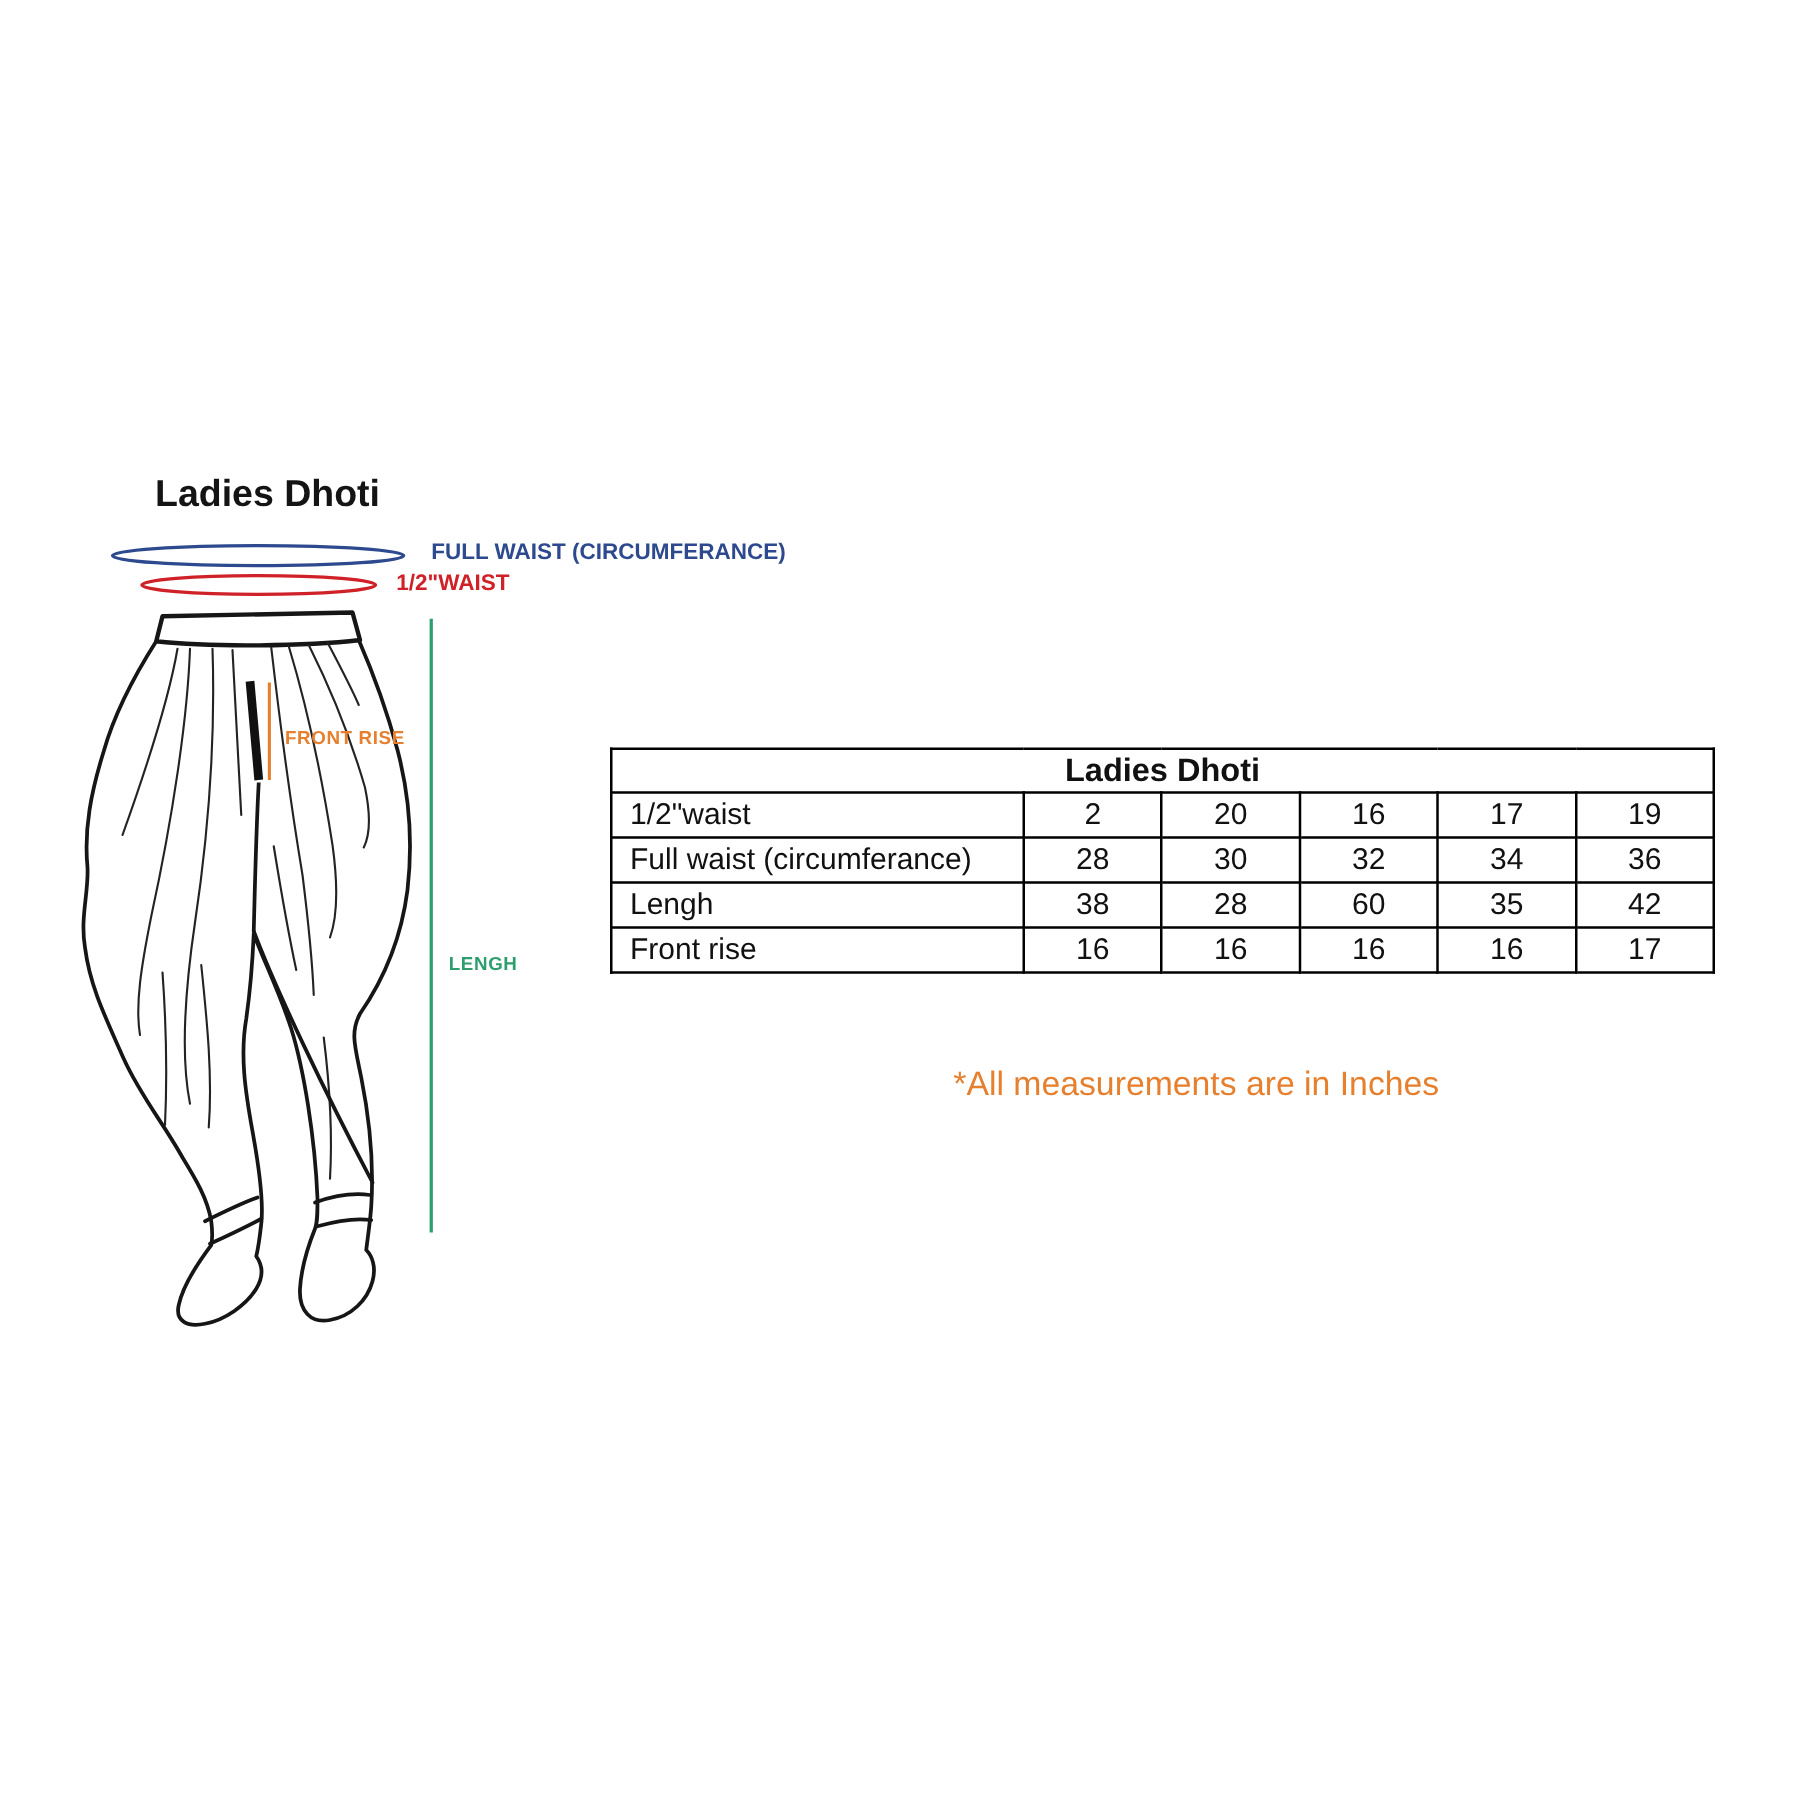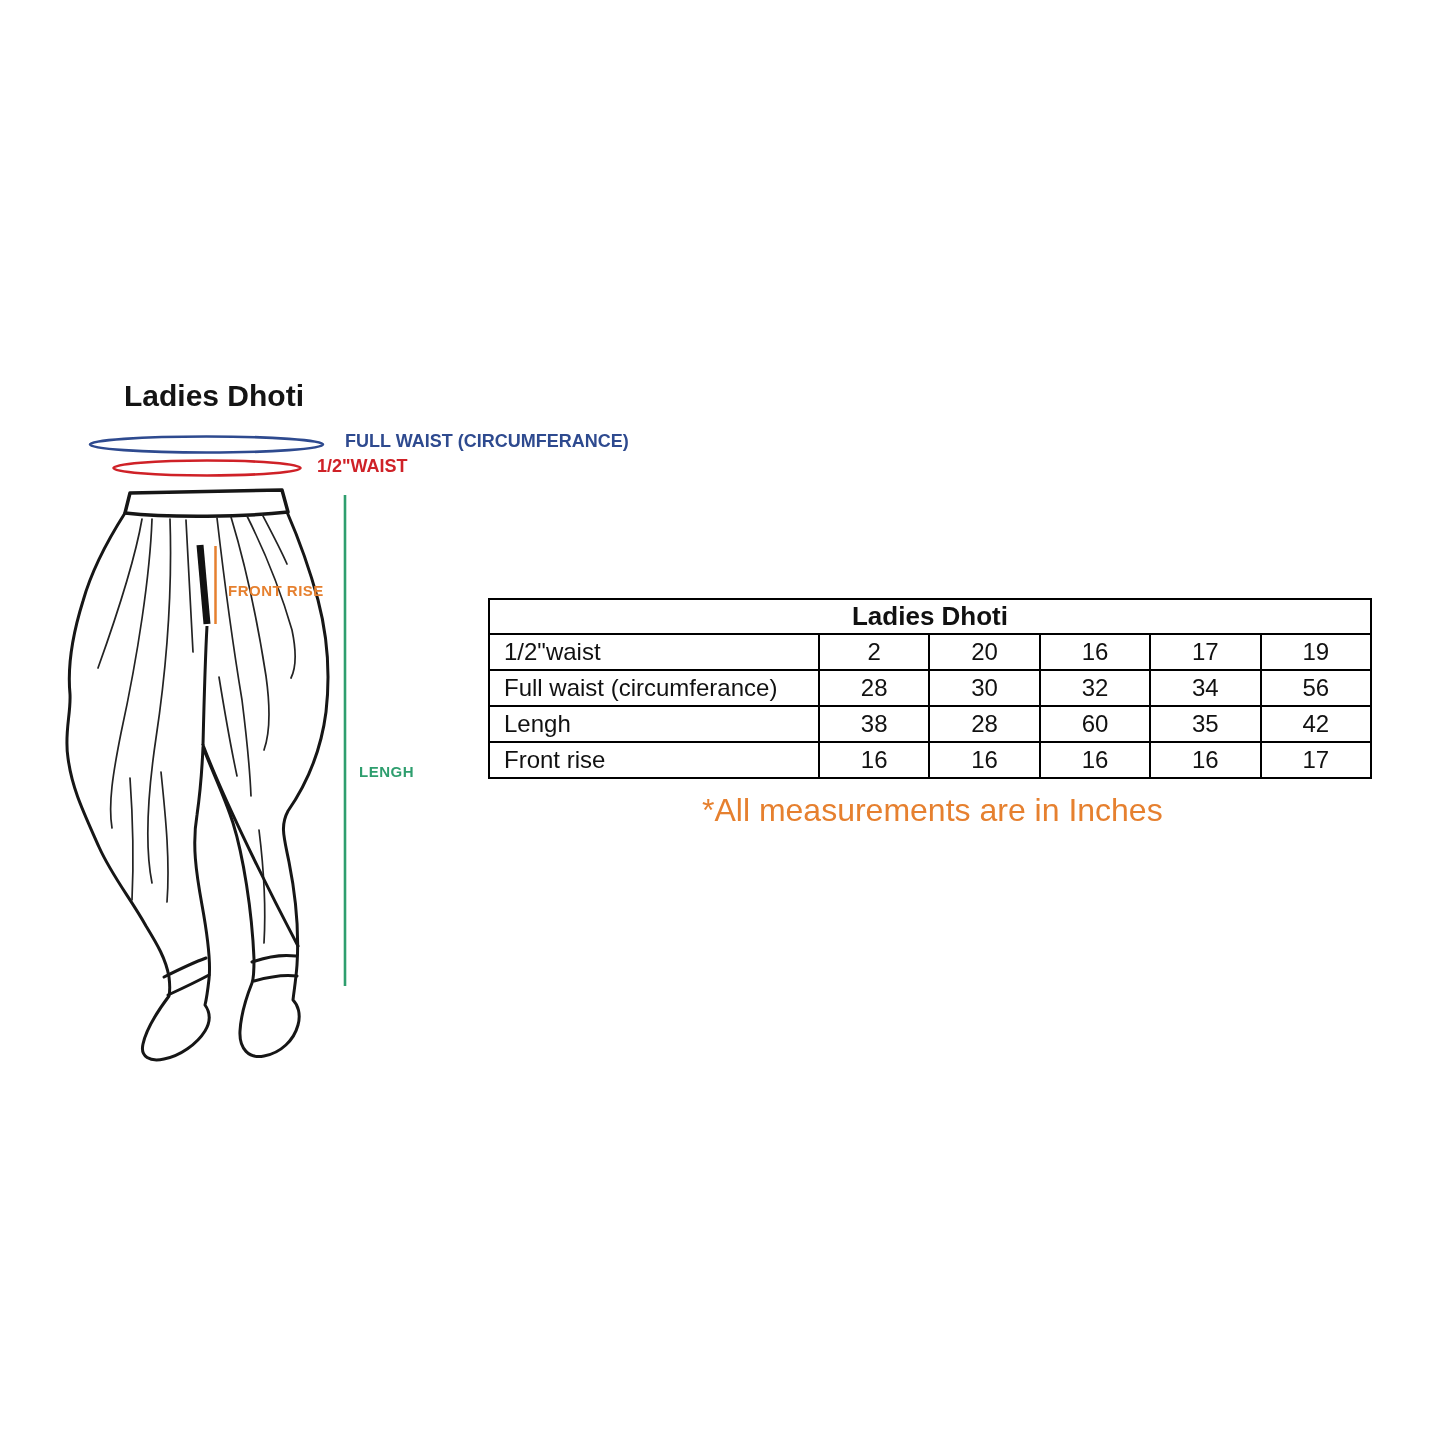--- a/index.html
+++ b/index.html
@@ -33,22 +33,22 @@
     border:2px solid #000;
     height:34px;
     text-align:center;
     vertical-align:middle;
     padding:0;
     overflow:hidden;
   }
   .size-table th.tbl-title{font-size:26px;font-weight:bold;height:33px;}
   .size-table td.row-label{text-align:left;padding-left:14px;position:relative;}
   .note{
-    position:absolute;left:702px;top:792px;width:510px;
-    font-size:32px;white-space:nowrap;
+    position:absolute;left:702px;top:852px;width:510px;
+    text-align:center;font-size:27px;white-space:nowrap;
   }
 </style>
 </head>
 <body>
 
 <div class="canvas">
 
   <div class="fig-title">Ladies Dhoti</div>
 
   <svg class="drawing" viewBox="55 420 360 660" fill="none" xmlns="http://www.w3.org/2000/svg">
@@ -136,21 +136,21 @@
     </tr>
     <tr>
       <td class="row-label">
         
         <span>Full waist (circumferance)</span>
       </td>
       <td>28</td>
       <td>30</td>
       <td>32</td>
       <td>34</td>
-      <td>56</td>
+      <td>36</td>
     </tr>
     <tr>
       <td class="row-label">
         
         <span>Lengh</span>
       </td>
       <td>38</td>
       <td>28</td>
       <td>60</td>
       <td>35</td>

